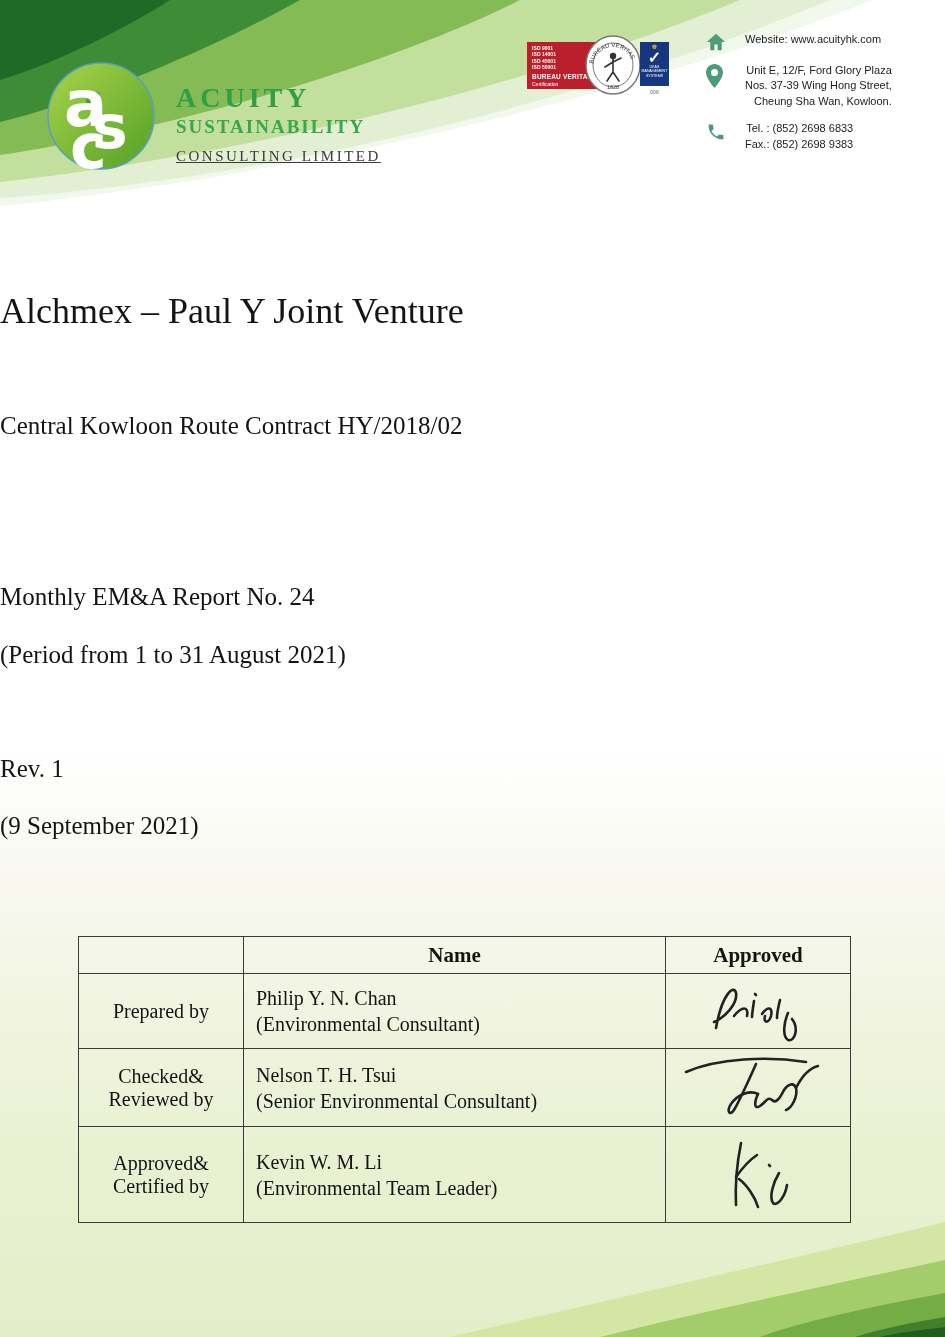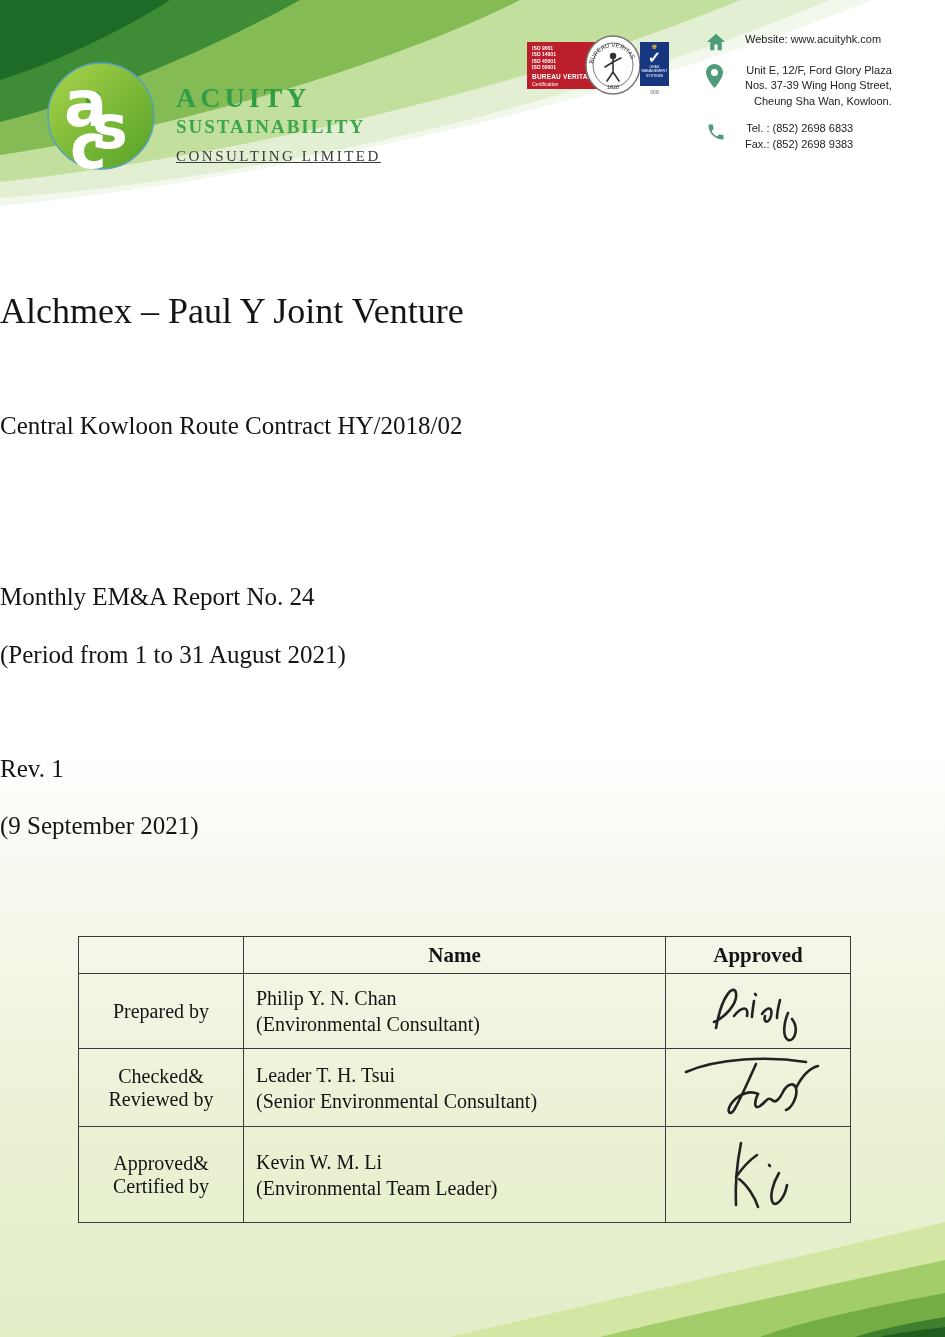--- a/index.html
+++ b/index.html
@@ -225,21 +225,21 @@
         <td>
           <div class="roleline">
                 <span>Checked</span>
                 <span>&amp;</span>
               </div>
           <div class="roleline">
                 <span>Reviewed by</span>
               </div>
         </td>
         <td class="namecell">
-          <div>Leader T. H. Tsui</div>
+          <div>Nelson T. H. Tsui</div>
           <div>(Senior Environmental Consultant)</div>
         </td>
         <td class="sigcell">
           <svg width="160" height="72" viewBox="0 0 160 72">
             <g fill="none" stroke="#222" stroke-width="2.6" stroke-linecap="round" stroke-linejoin="round">
               <path d="M8 20 C40 6 90 4 128 10"></path>
               <path d="M78 12 C70 30 62 48 56 58 C52 64 48 60 53 52 C60 42 72 38 80 42"></path>
               <path d="M80 42 C76 50 76 58 82 54 C88 50 90 44 94 48 C98 52 102 46 106 38"></path>
               <path d="M106 38 C110 32 116 30 118 36 C120 44 114 56 108 58"></path>
               <path d="M118 36 C124 24 132 16 140 14"></path>

